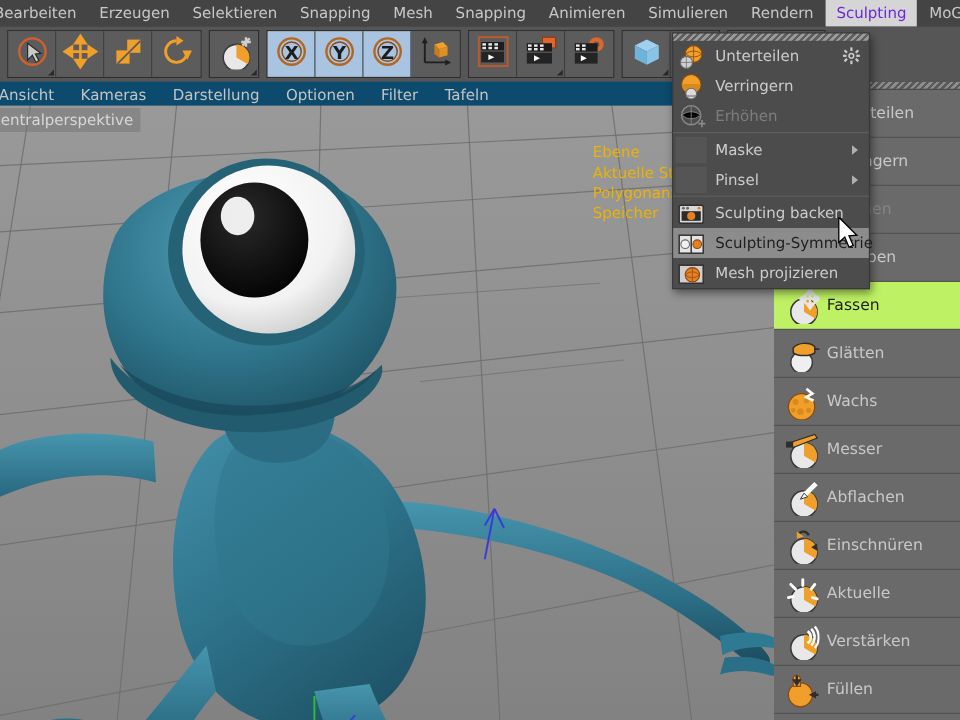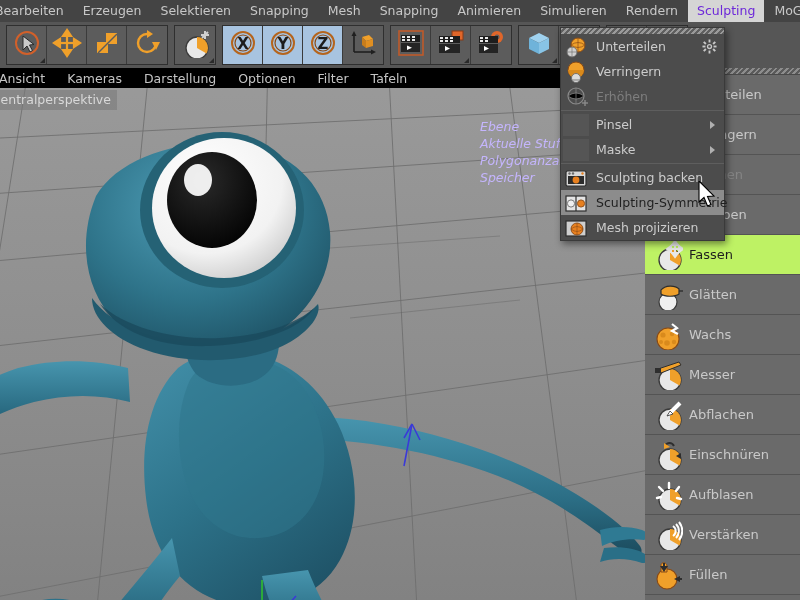--- a/index.html
+++ b/index.html
@@ -54,39 +54,38 @@
   }
 
   
   .viewport {
     position: absolute; top: 68px; left: 0; width: 645px; height: 532px;
     background: #8e8e8e;
     overflow: hidden;
   }
   .vpmenu {
     position: absolute; top: 68px; left: 0; width: 645px; height: 20px;
-    background: #000000;
+    background: #0c4a6e;
     display: flex; align-items: center;
     font-size: 12.5px; color: #c4c4c4;
     z-index: 6;
   }
   .vpmenu .vitem { padding: 2px 11px; }
   .vpmenu .vitem.first { margin-left: -12px; }
   .vplabel {
     position: absolute; top: 90px; left: 0;
     font-size: 12.5px; color: #d8d8d8;
     background: rgba(120,120,120,0.55);
     padding: 2px 6px 3px 0px; margin-left: -8px;
     z-index: 6;
   }
   .hud {
-    position: absolute; top: 118px; left: 480px;
-    font-size: 12.5px; color: #c4b5fd; line-height: 17px;
+    position: absolute; top: 118px; left: 494px;
+    font-size: 12.5px; color: #eab308; line-height: 17px;
     z-index: 6;
-    font-style: italic;
   }
 
   
   .gridsvg { position: absolute; top: 0; left: 0; }
   .charsvg { position: absolute; top: 0; left: 0; }
 
   
   .sidebar {
     position: absolute; top: 68px; left: 645px; width: 155px; height: 532px;
     background: #6a6a6a;
@@ -440,21 +439,21 @@
               <path d="M17,9 A11,11 0 0,1 26.5,25.5 L17,20 Z" fill="#f0a02a"></path>
               <g stroke="#ffffff" stroke-width="2.4" stroke-linecap="round">
                 <line x1="6" y1="7" x2="10" y2="11"></line>
                 <line x1="16" y1="3" x2="16" y2="8"></line>
                 <line x1="26" y1="7" x2="23" y2="11"></line>
                 <line x1="28" y1="19" x2="24" y2="18"></line>
                 <line x1="4" y1="18" x2="8" y2="17"></line>
               </g>
             </svg>
           </span>
-          <span class="sb-label">Aufblasen</span>
+          <span class="sb-label">Aktuelle</span>
         </div>
         <div class="sb-item">
           <span class="sb-icon">
             <svg width="30" height="30">
               <circle cx="17" cy="20" r="11" fill="#e8e8e8" stroke="#3a3a3a" stroke-width="1.3"></circle>
               <path d="M17,9 A11,11 0 0,1 26.5,25.5 L17,20 Z" fill="#f0a02a"></path>
               <g fill="none" stroke="#ffffff" stroke-width="2">
                 <path d="M20,16 A6,6 0 0,0 20,6"></path>
                 <path d="M23,18 A10,10 0 0,0 23,4"></path>
                 <path d="M26,20 A14,14 0 0,0 26,2"></path>
@@ -746,26 +745,26 @@
                 <line x1="18" y1="17" x2="24" y2="17"></line>
                 <line x1="21" y1="14" x2="21" y2="20"></line>
               </g>
             </svg>
           </span>
           <span class="dd-lbl">Erhöhen</span>
         </div>
         <div class="dd-sep"></div>
         <div class="dd-item">
           <span class="dd-ico blank dd-blankblock"></span>
-          <span class="dd-lbl">Pinsel</span>
+          <span class="dd-lbl">Maske</span>
           <span class="dd-arrow"></span>
         </div>
         <div class="dd-item">
           <span class="dd-ico blank dd-blankblock"></span>
-          <span class="dd-lbl">Maske</span>
+          <span class="dd-lbl">Pinsel</span>
           <span class="dd-arrow"></span>
         </div>
         <div class="dd-sep"></div>
         <div class="dd-item">
           <span class="dd-ico">
             <svg width="24" height="22">
               <rect x="2" y="4" width="20" height="15" rx="1.5" fill="#d8d8d8" stroke="#2e2e2e" stroke-width="1.2"></rect>
               <rect x="4" y="9" width="16" height="8" fill="#2b2b2b"></rect>
               <circle cx="12" cy="13" r="3.4" fill="#e8801f"></circle>
               <circle cx="5.5" cy="6.5" r="1.2" fill="#6a6a6a"></circle>

